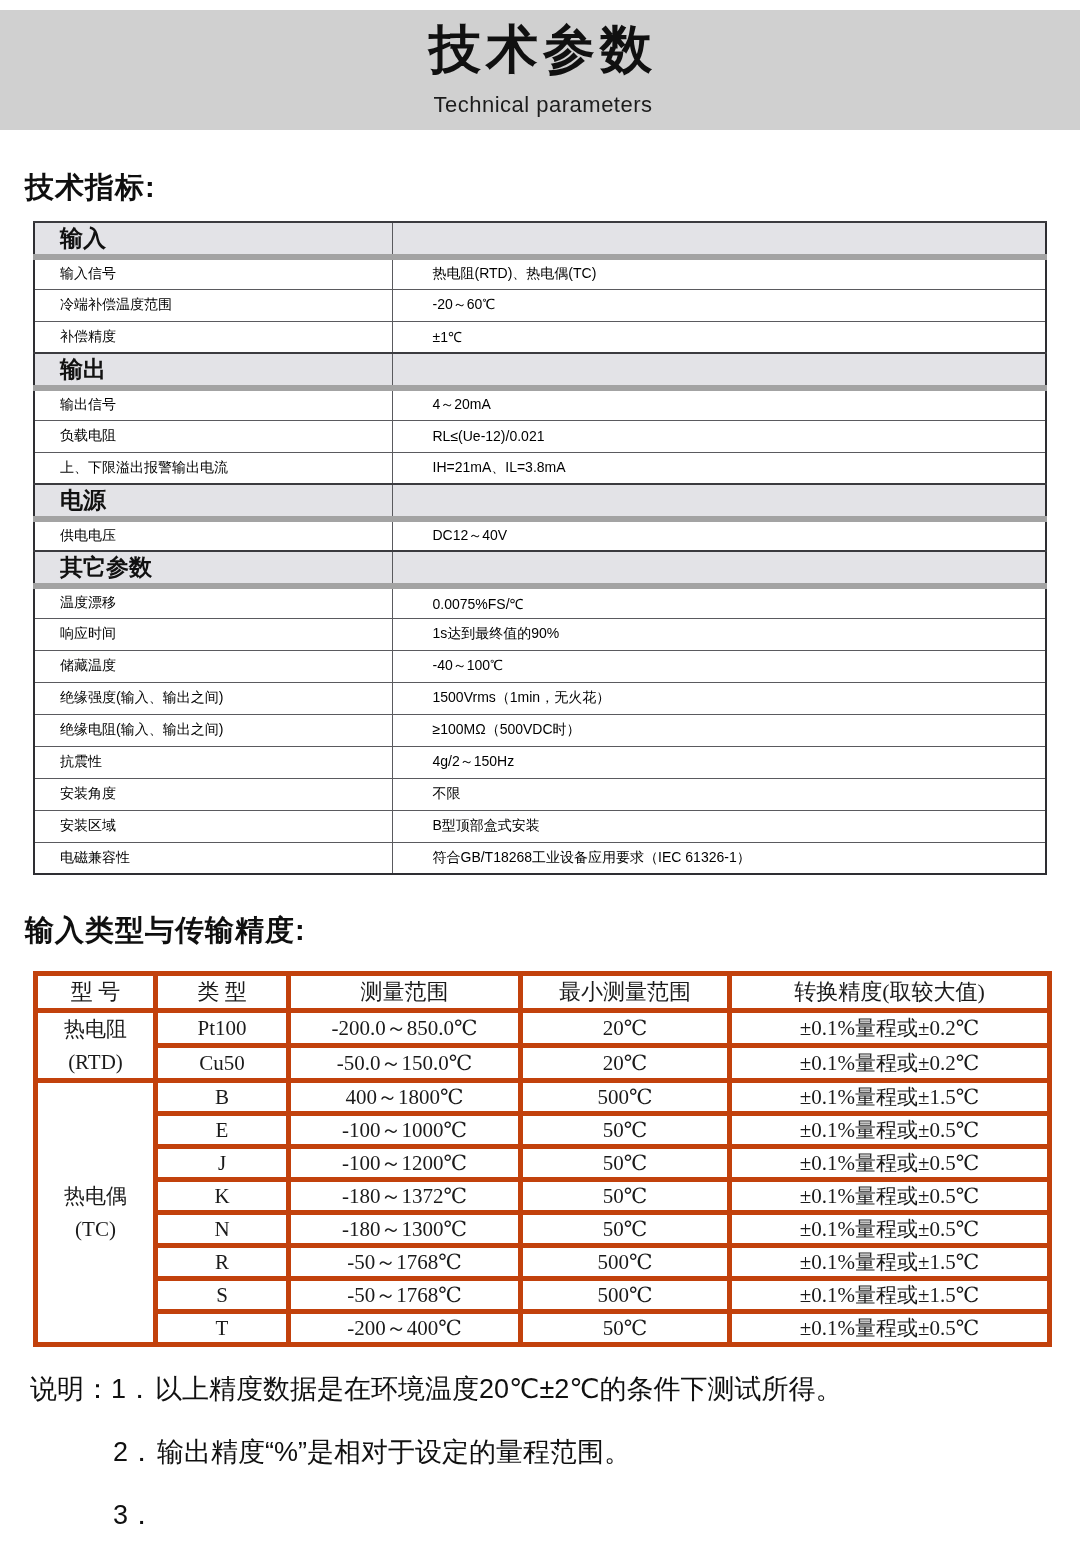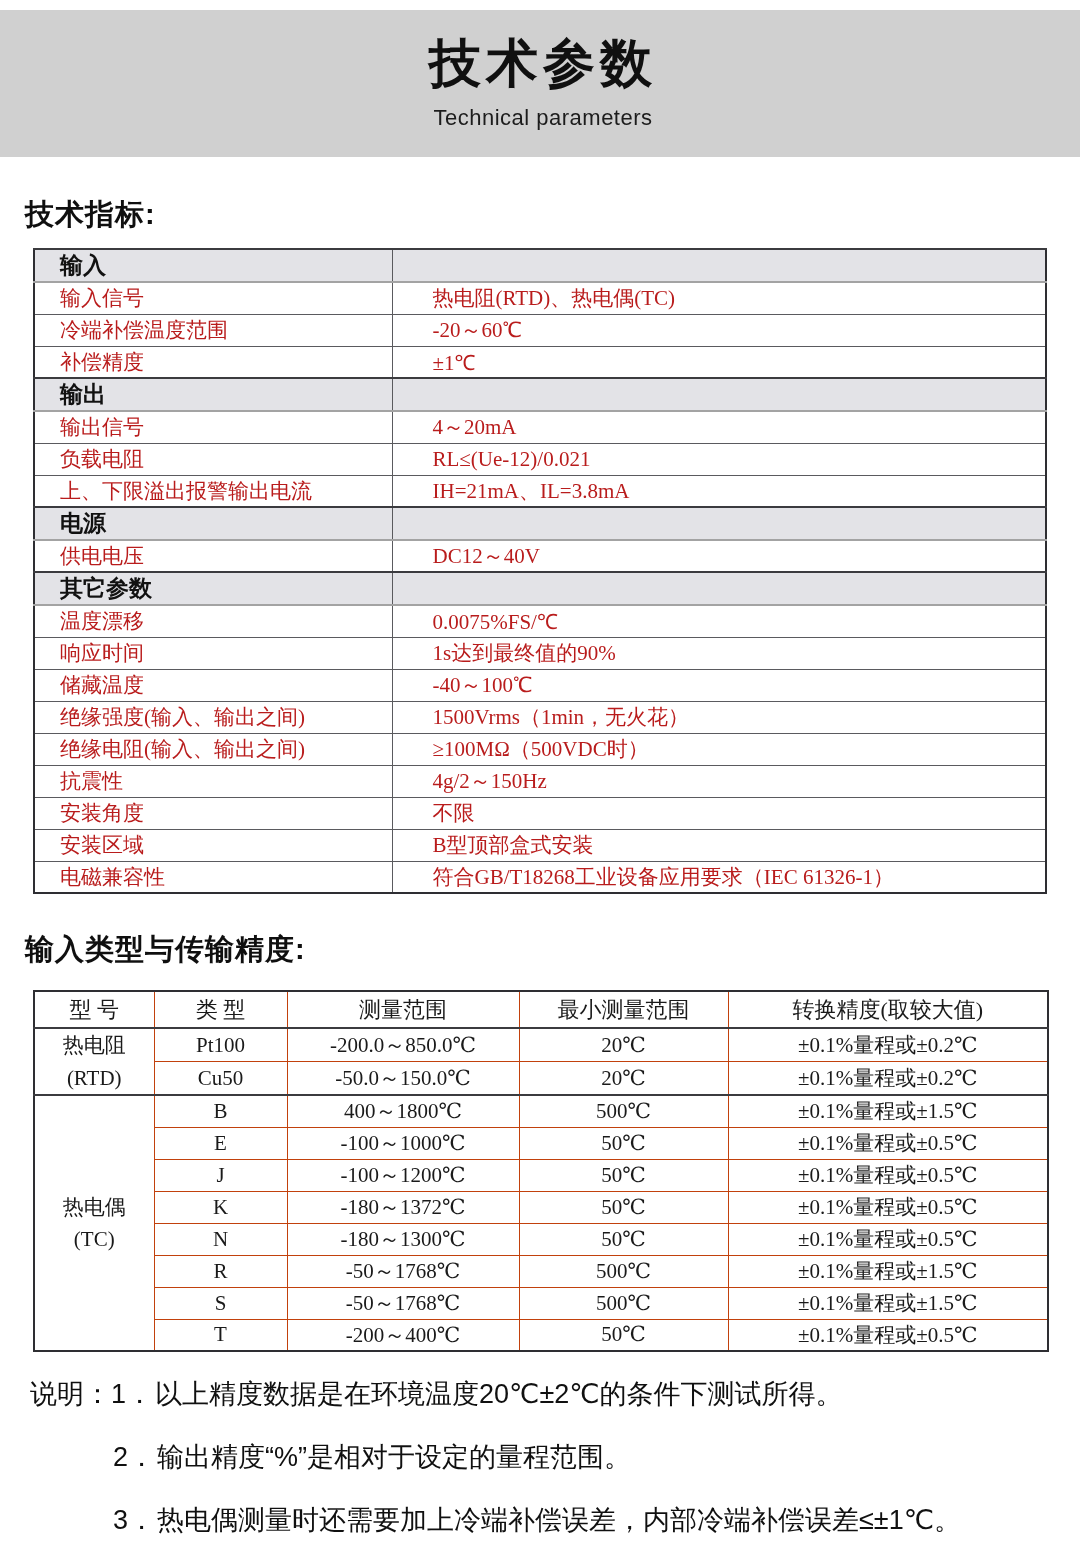--- a/index.html
+++ b/index.html
@@ -3,54 +3,54 @@
 <meta charset="utf-8">
 <style>
   * { margin:0; padding:0; box-sizing:border-box; }
   html,body { background:#ffffff; }
   body {
     width:1080px; height:1549px; overflow:hidden; position:relative;
     font-family:"Liberation Sans","DejaVu Sans",sans-serif; color:#141414;
   }
   
   .banner {
-    margin-top:10px; height:147px; background:#d0d0d0;
+    margin-top:10px; height:120px; background:#d0d0d0;
     display:flex; flex-direction:column; align-items:center; justify-content:center;padding-left:6px;
   }
   .banner h1 { font-size:52px; font-weight:bold; letter-spacing:5px; color:#101010; line-height:1.05; }
   .banner .sub { font-size:22px; color:#1c1c1c; margin-top:15px; letter-spacing:0.5px; }
   
   .section-heading {
     margin:38px 0 13px 25px; font-size:29px; font-weight:bold; color:#0f0f0f; letter-spacing:1px;
   }
   .section-heading.second { margin-top:36px; margin-bottom:20px; }
   
   table { border-collapse:collapse; table-layout:fixed; margin-left:33px; width:1014px; }
   .spec-table, .acc-table { border:2px solid #2e2e32; }
   .spec-table td {
-    height:32px; font-family:Liberation Serif, serif;
-    font-size:21px; color:#b91c1c; border-top:1px solid #5a5a5e; vertical-align:middle;
+    height:32px; font-family:Liberation Sans, sans-serif;
+    font-size:14px; color:#000000; border-top:1px solid #5a5a5e; vertical-align:middle;
     white-space:nowrap; overflow:hidden;
   }
   .spec-table col.c1 { width:358px; }
   .spec-table .label-cell { padding-left:25px; border-right:1px solid #5a5a5e; }
   .spec-table .value-cell { padding-left:40px; }
   .spec-table .section-row td {
-    background:#e3e3e7; border-top:2px solid #3b3b3f; border-bottom:2px solid #a3a3a3;
+    background:#e3e3e7; border-top:2px solid #3b3b3f; border-bottom:6px solid #a3a3a3;
   }
   .spec-table .section-label {
     font-family:"Liberation Sans","DejaVu Sans",sans-serif; font-weight:bold; font-size:23px; color:#111;
   }
   .acc-table col.a1 { width:120px; }
   .acc-table col.a2 { width:133px; }
   .acc-table col.a3 { width:232px; }
   .acc-table col.a4 { width:209px; }
   .acc-table col.a5 { width:320px; }
   .acc-table th, .acc-table td {
-    border:1px solid #c2410c; text-align:center; vertical-align:middle;
+    border:5px solid #c2410c; text-align:center; vertical-align:middle;
     font-family:"Liberation Serif","DejaVu Serif",serif; font-size:21px; color:#1a1a1a;
     height:32px; white-space:nowrap; overflow:hidden;
   }
   .acc-table th { height:37px; font-weight:normal; font-size:22px; border-bottom:2px solid #3b3b3f; }
   .acc-table tr.group-start td { border-top:2px solid #3b3b3f; }
   .acc-table td.model-cell { white-space:pre-line; line-height:1.55; font-size:21px; }
   
   .notes { margin:24px 0 0 30px; font-size:27px; color:#101010; }
   .note-line { display:flex; align-items:center; margin-bottom:27px; white-space:nowrap; }
   .note-line .note-prefix { display:inline-block; }
@@ -248,15 +248,14 @@
     <span class="note-prefix">说明：</span>
     <span class="note-num">1．</span>
     <span class="note-text">以上精度数据是在环境温度20℃±2℃的条件下测试所得。</span>
   </div>
   <div class="note-line indented">
     <span class="note-num">2．</span>
     <span class="note-text">输出精度“%”是相对于设定的量程范围。</span>
   </div>
   <div class="note-line indented">
     <span class="note-num">3．</span>
-    <span class="note-text">热电偶测量时还需要加上冷端补偿误差，内部冷端补偿误差≤±1℃。</span>
   </div>
 </div>
 
 </body></html>

